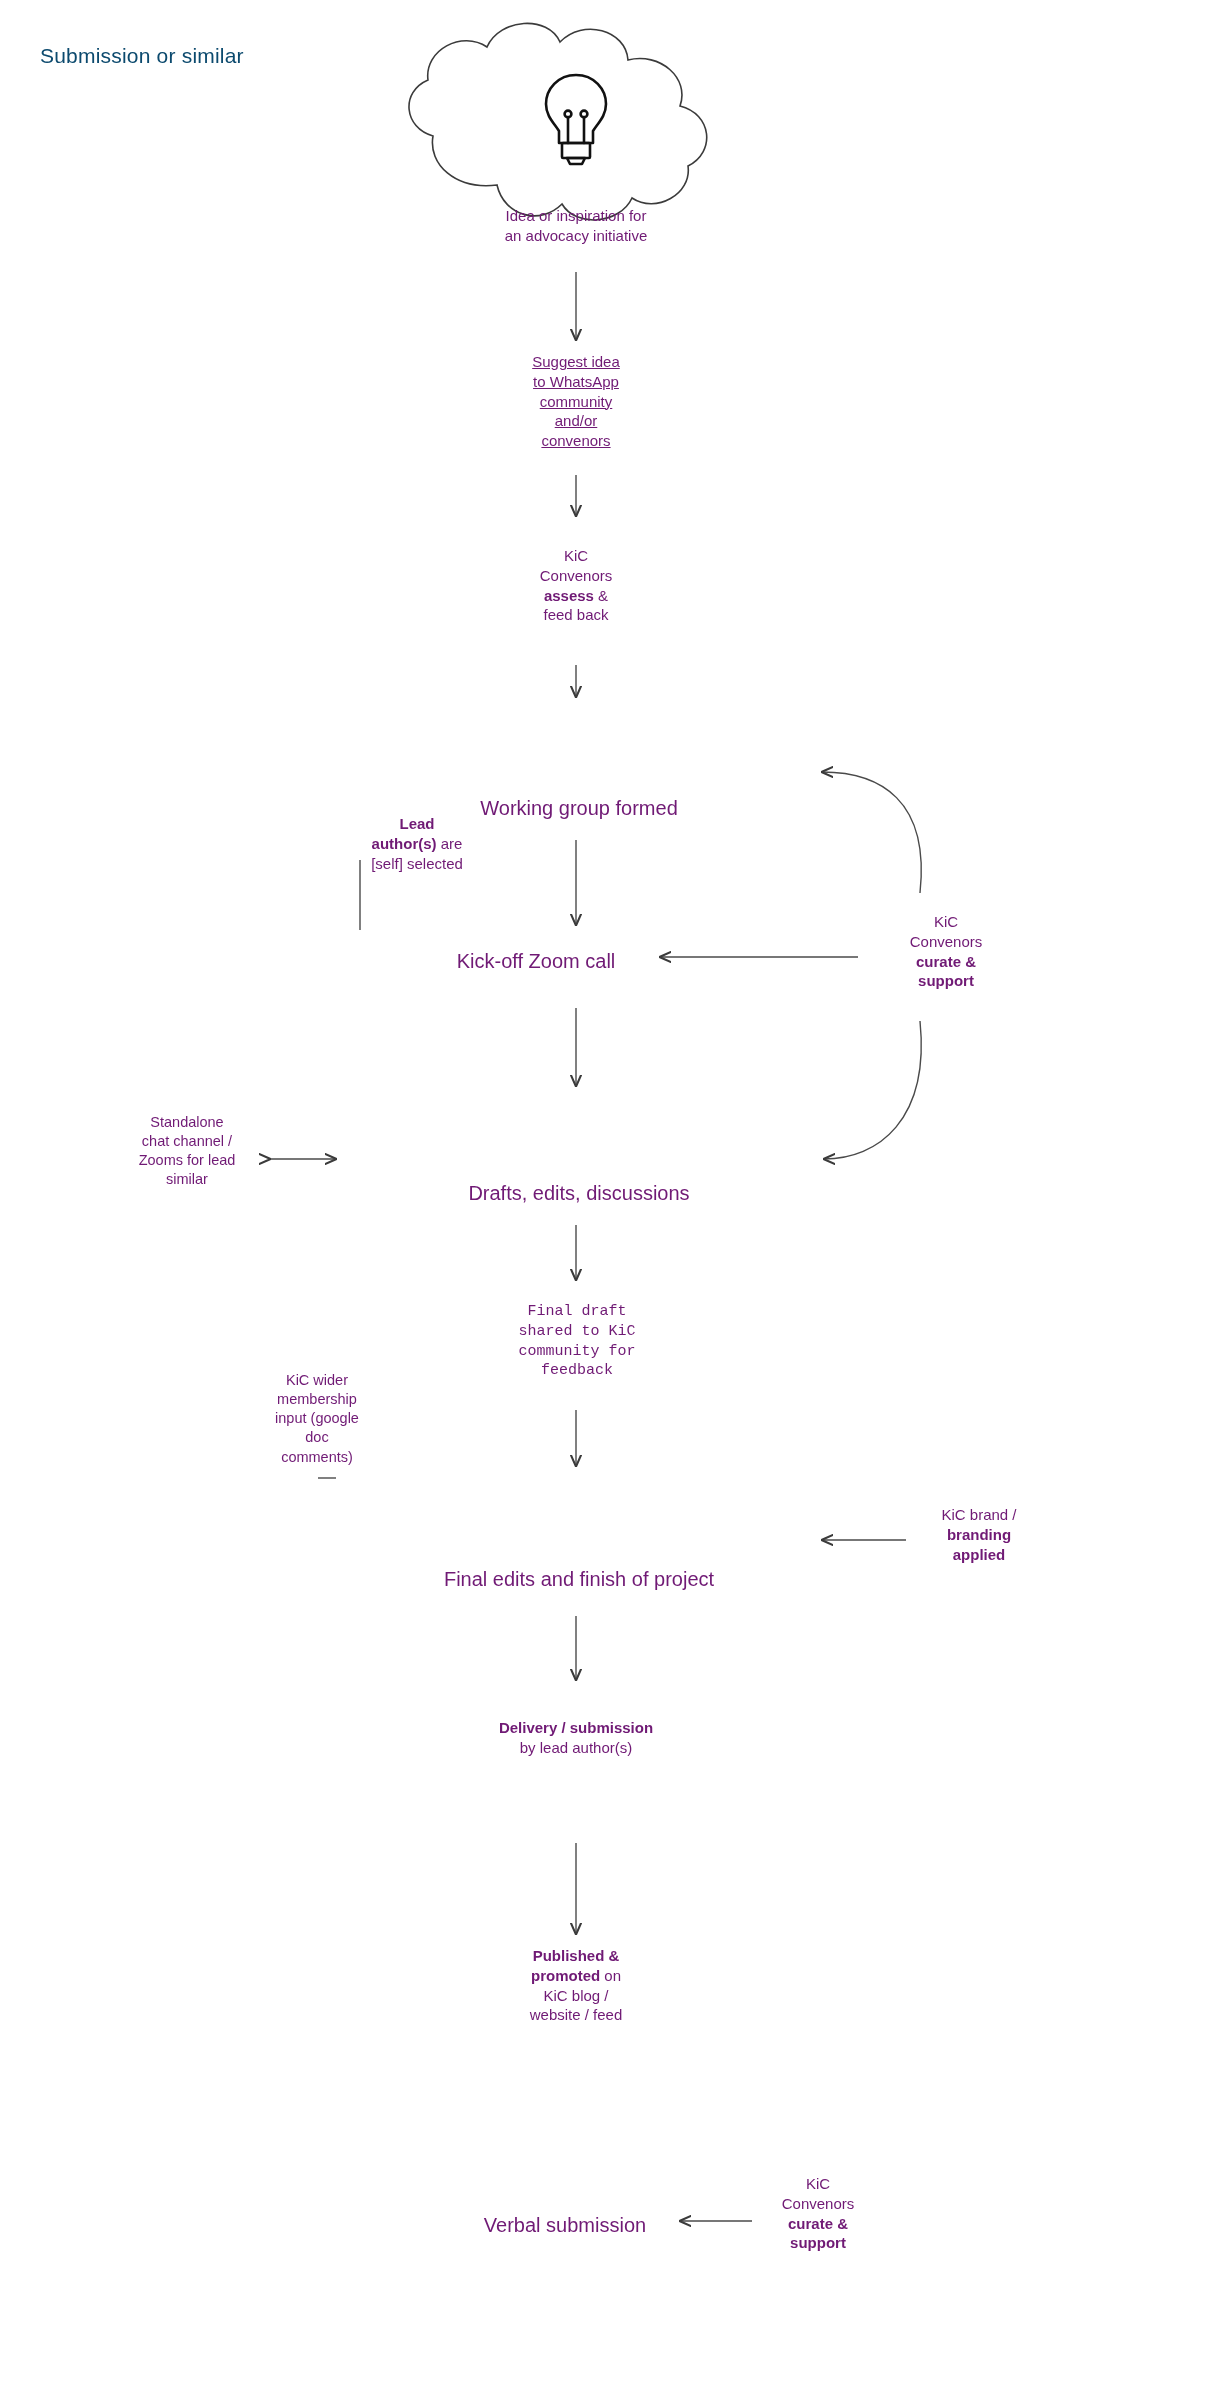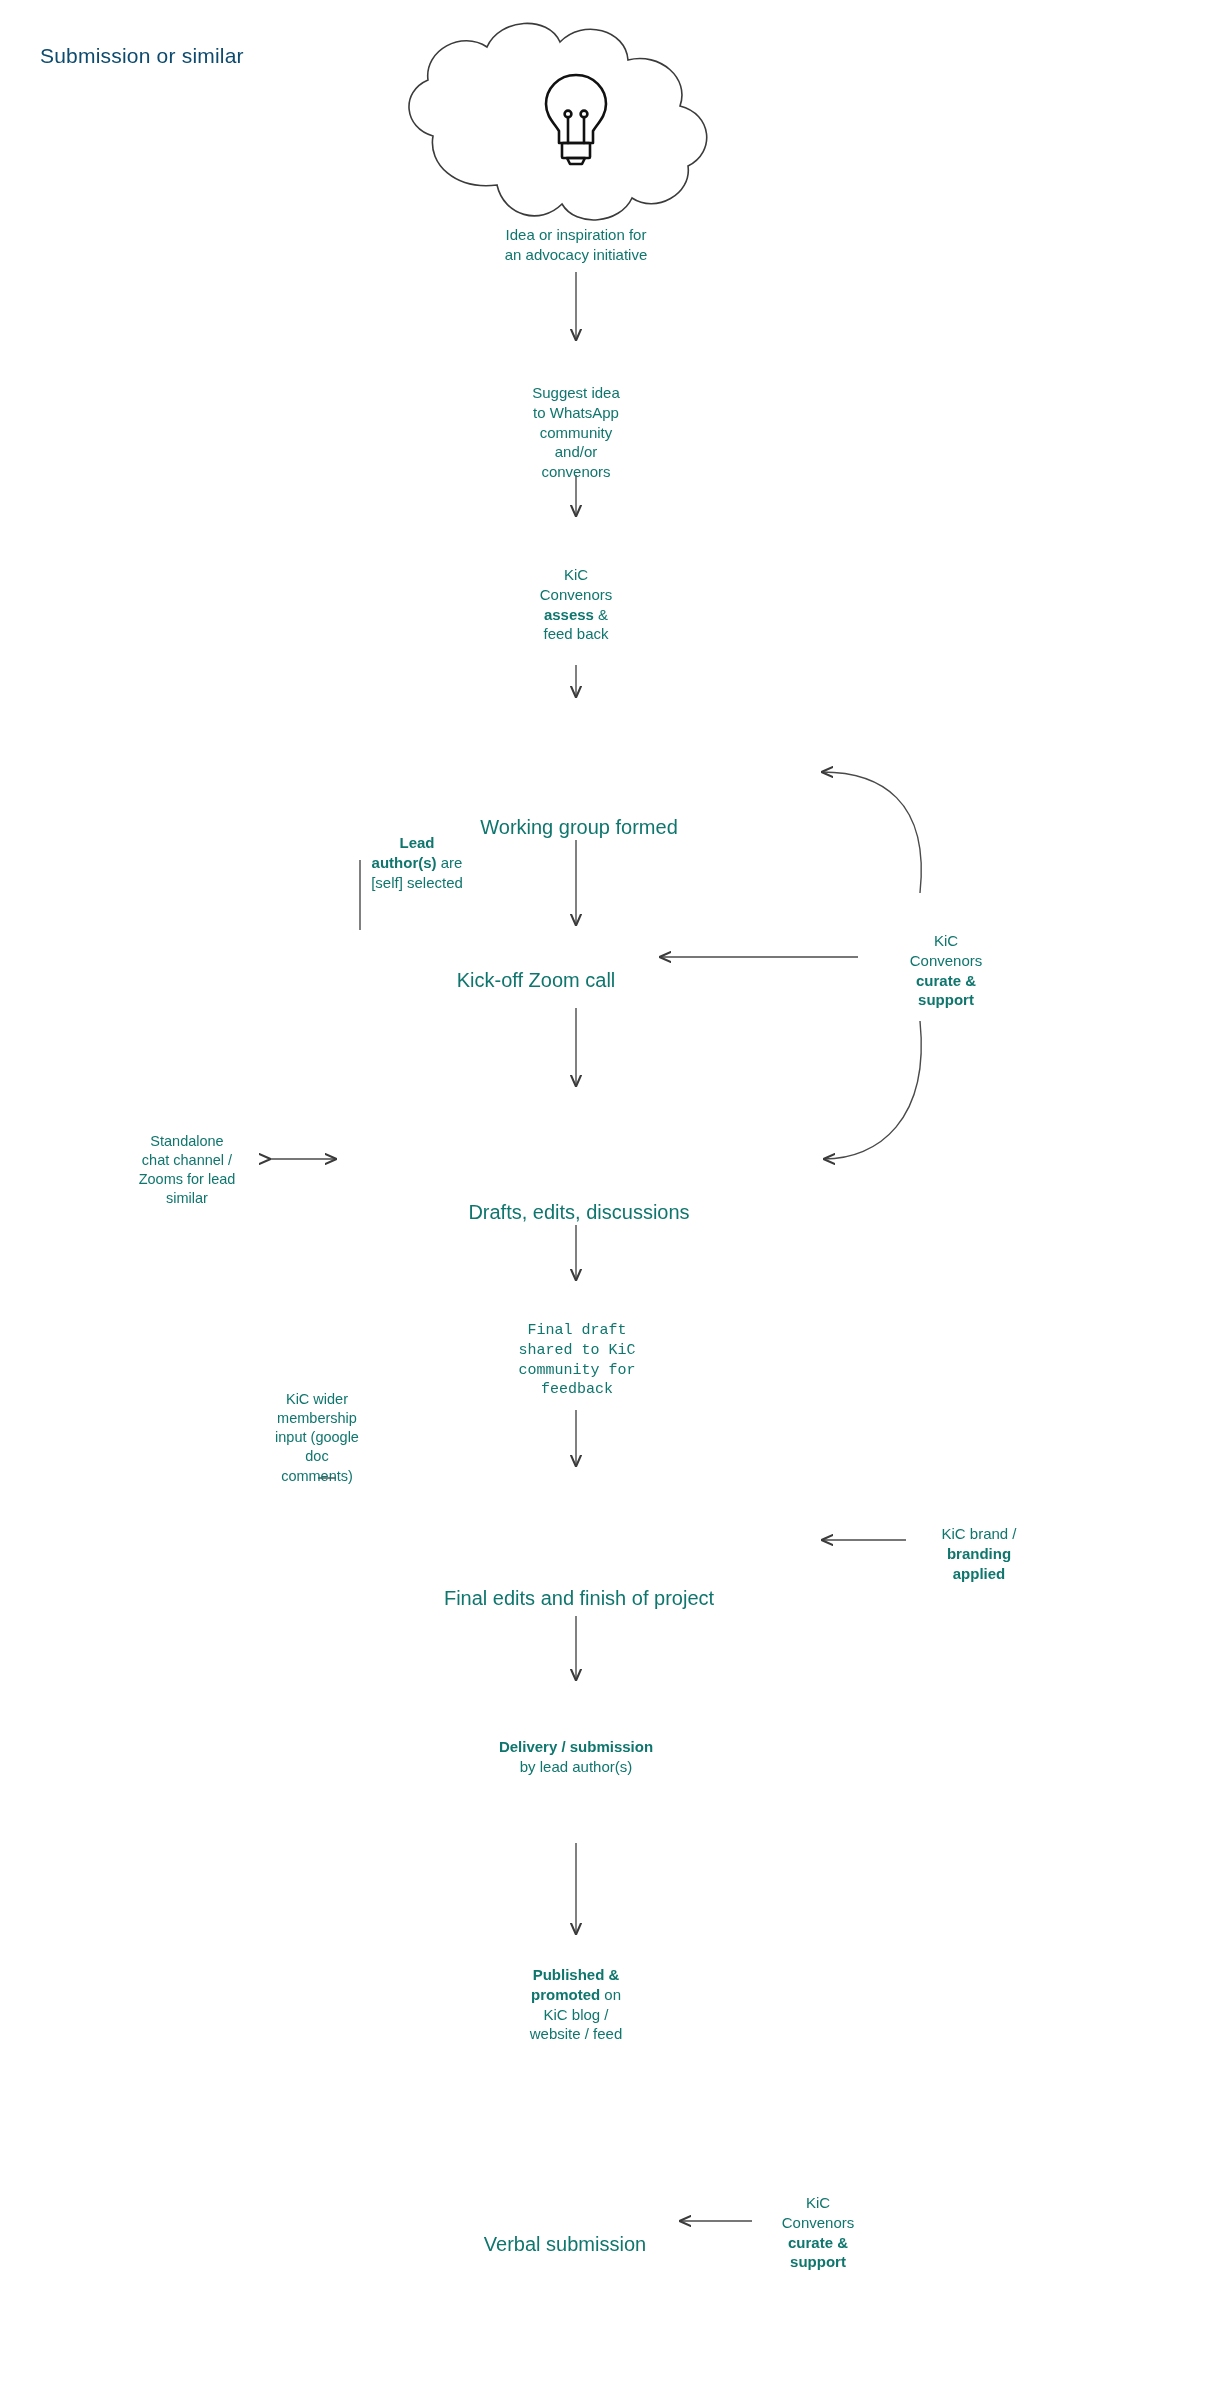--- a/index.html
+++ b/index.html
@@ -10,21 +10,21 @@
   }
   #canvas{position:absolute;inset:0;width:1210px;height:2400px;}
   .page-title{
     position:absolute;left:40px;top:44px;
     font-size:21px;color:#0c4a6e;letter-spacing:.2px;
     white-space:nowrap;
   }
   
   .nlabel{
     position:absolute;text-align:center;line-height:1.32;
-    font-size:15px;color:#0f766e;pointer-events:none;margin-top:19px;
+    font-size:15px;color:#701a75;pointer-events:none;
   }
   .nlabel b{font-weight:700;}
   .t16{font-size:20px;}
   .t15{font-size:15px;}
   .t14{font-size:14.5px;}
   svg{display:block;}
   .stroke-thin{fill:none;stroke:#4a4a4a;stroke-width:1.4;}
   .teal{fill:#9BDCD3;stroke:#3b3b3b;stroke-width:1.6;}
   .teal-light{fill:#DCEEEB;stroke:#2b2b2b;stroke-width:1.8;stroke-dasharray:9 7;}
   .grey{fill:#E4E4E4;stroke:#3b3b3b;stroke-width:1.6;}
@@ -242,21 +242,21 @@
   </circle></g>
 
 
 
 
 <div class="nlabel t15" style="left:456px;top:206px;width:240px;">
   <span>Idea or inspiration for</span><br>
   <span>an advocacy initiative</span>
 </div>
 
-<div class="nlabel t15" style="left:496px;top:364px;width:160px;">
+<div class="nlabel t15" style="left:496px;top:352px;width:160px;text-decoration:underline;">
   <span>Suggest idea</span><br>
   <span>to WhatsApp</span><br>
   <span>community</span><br>
   <span>and/or</span><br>
   <span>convenors</span>
 </div>
 
 <div class="nlabel t15" style="left:496px;top:546px;width:160px;">
   <span>KiC</span><br>
   <span>Convenors</span><br>

